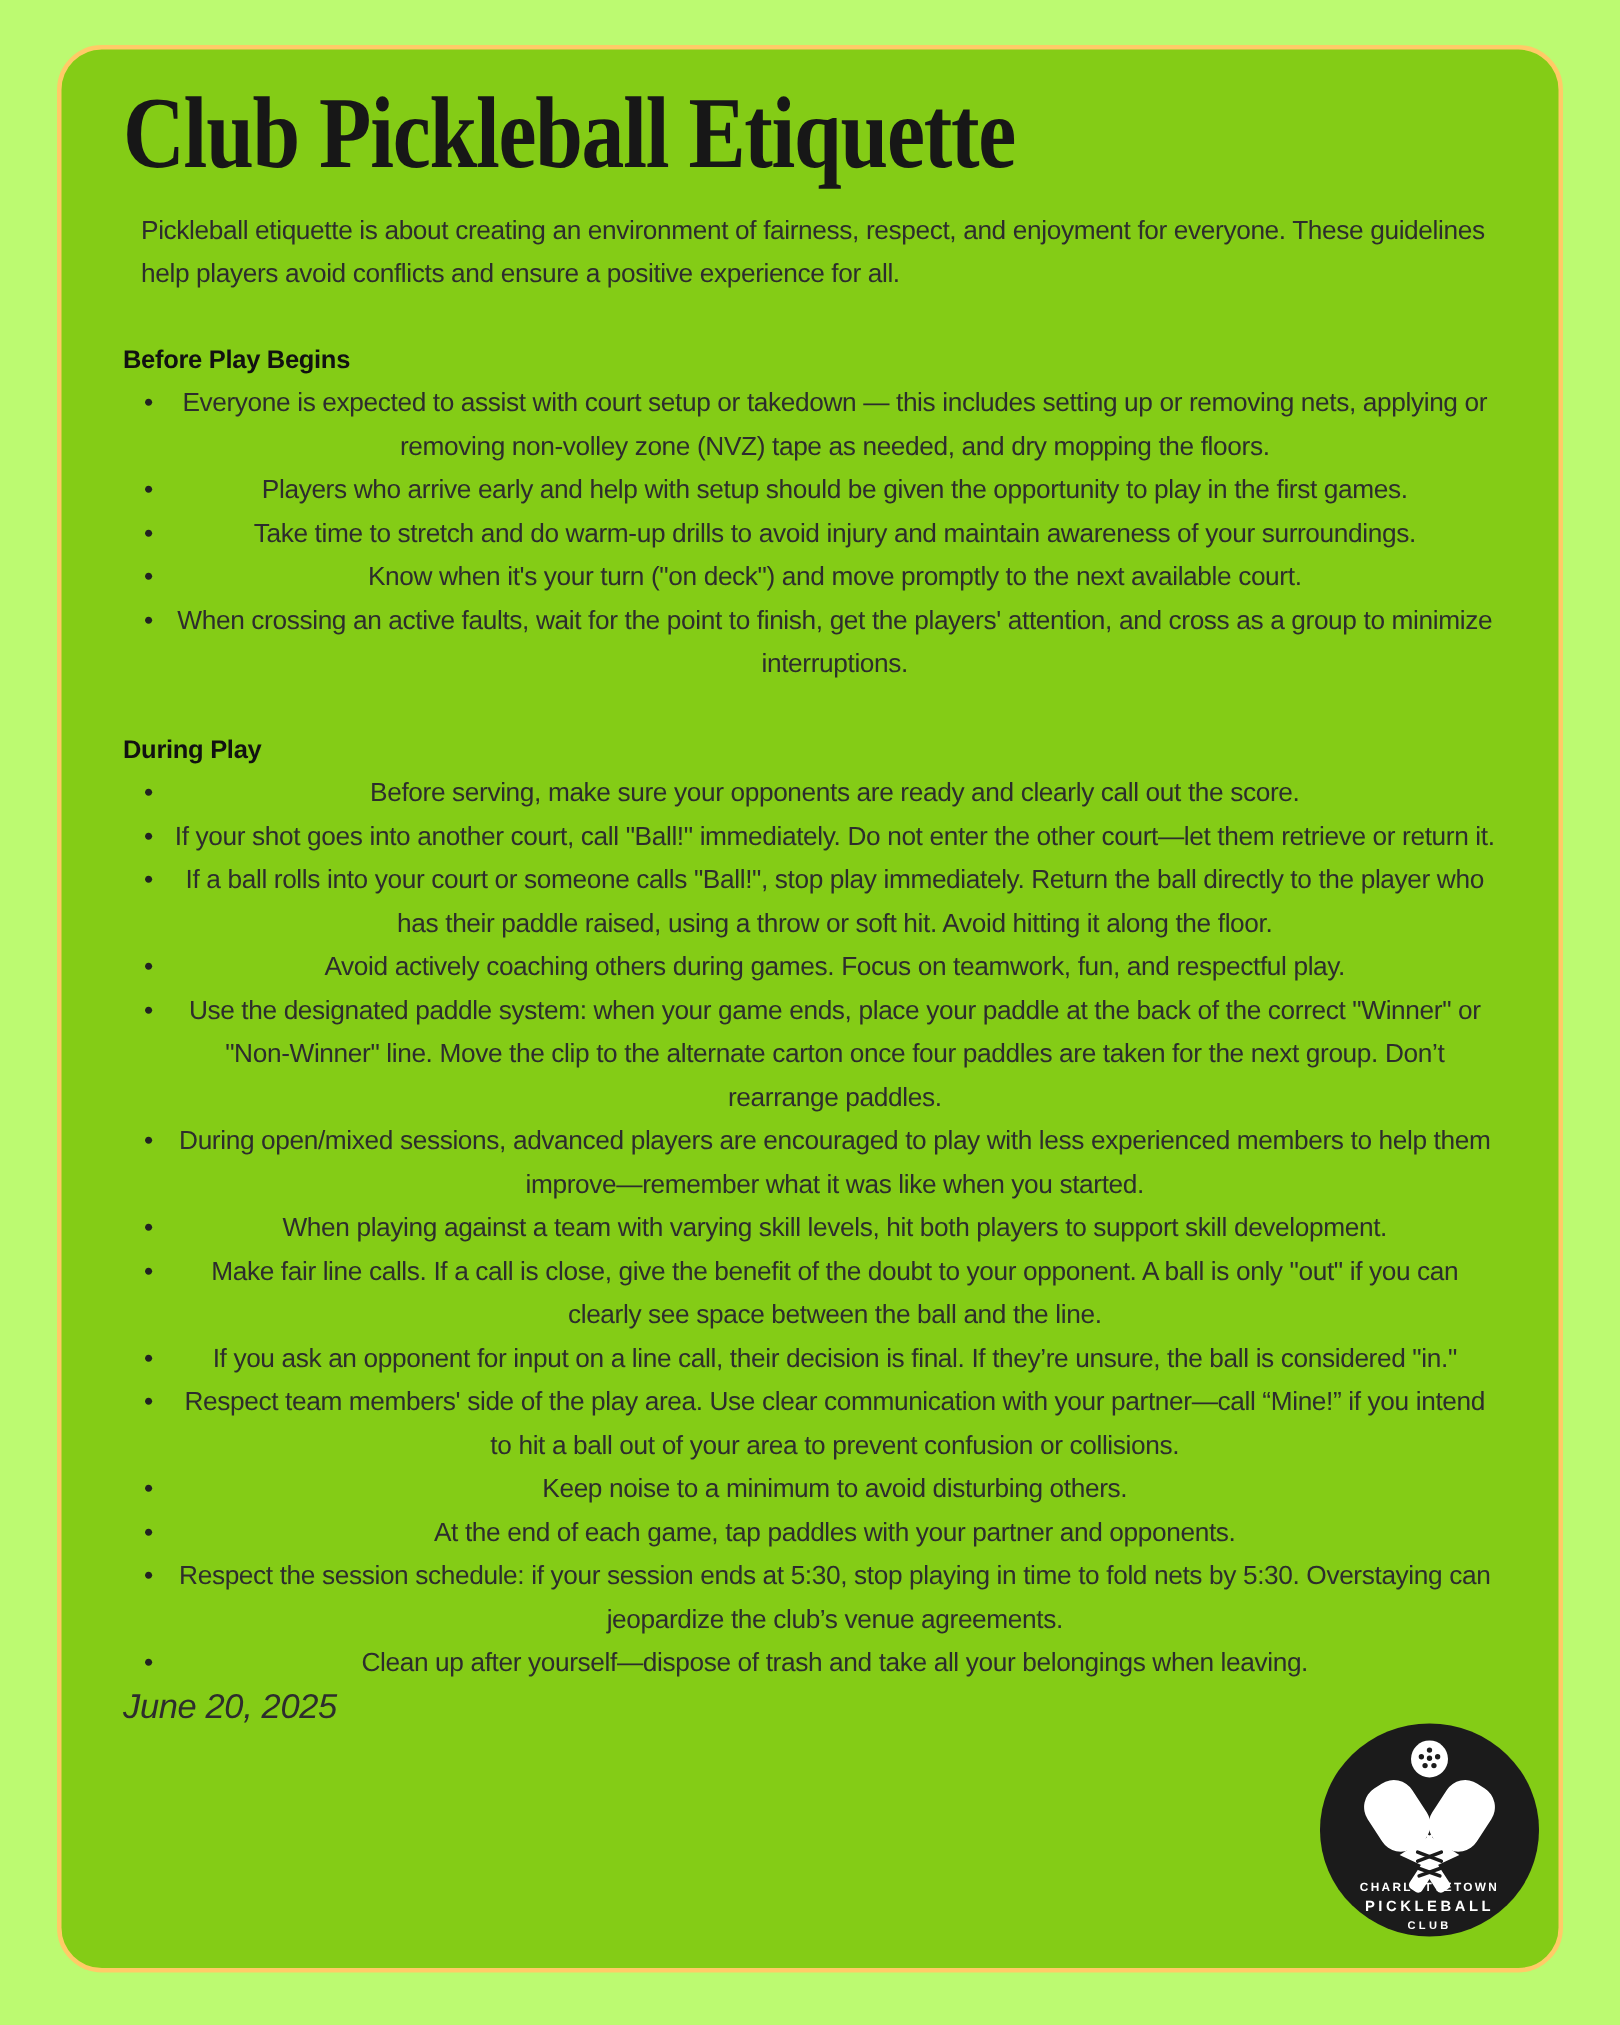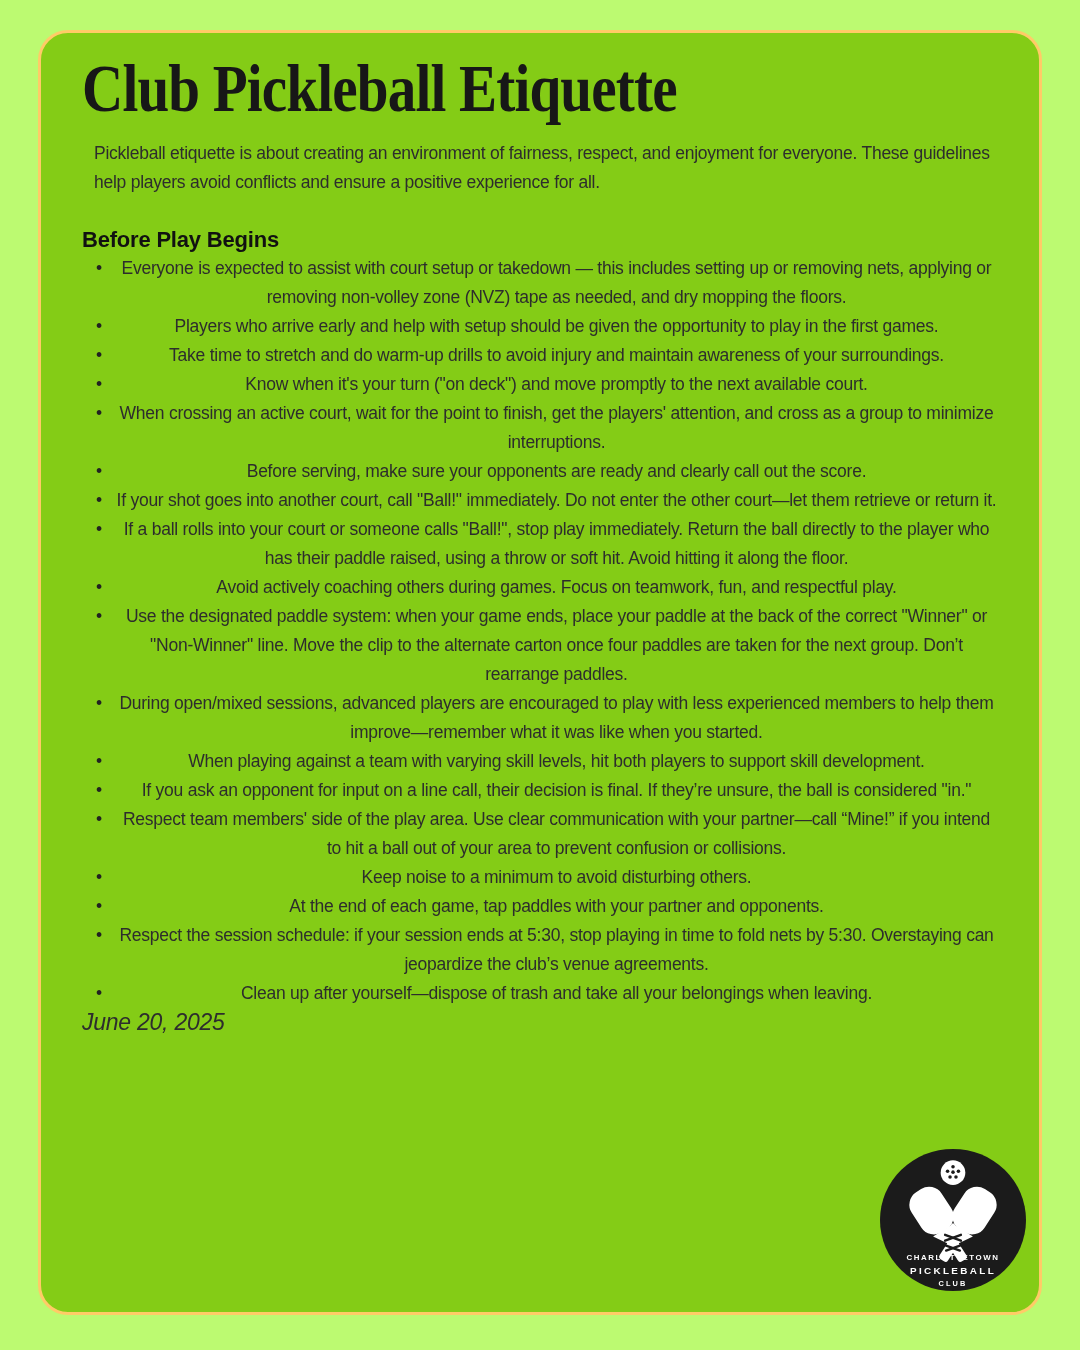--- a/index.html
+++ b/index.html
@@ -39,21 +39,21 @@
   .intro {
     margin: 18px 0 0 12px;
     font-size: 17.5px;
     line-height: 29px;
     letter-spacing: -0.25px;
     color: #2d2d2d;
     max-width: 920px;
   }
   h2.section-heading {
     margin: 28px 0 0 0;
-    font-size: 22px;
+    font-size: 17px;
     line-height: 29px;
     letter-spacing: -0.2px;
     font-weight: 700;
     color: #111111;
   }
   ul.bullets {
     margin: 0;
     padding: 0;
     list-style: none;
     font-size: 17.5px;
@@ -110,31 +110,33 @@
   <h1 class="title">Club Pickleball Etiquette</h1>
 
   <p class="intro">Pickleball etiquette is about creating an environment of fairness, respect, and enjoyment for everyone. These guidelines help players avoid conflicts and ensure a positive experience for all.</p>
 
   <h2 class="section-heading">Before Play Begins</h2>
   <ul class="bullets section-before">
       <li>Everyone is expected to assist with court setup or takedown — this includes setting up or removing nets, applying or removing non-volley zone (NVZ) tape as needed, and dry mopping the floors.</li>
       <li>Players who arrive early and help with setup should be given the opportunity to play in the first games.</li>
       <li>Take time to stretch and do warm-up drills to avoid injury and maintain awareness of your surroundings.</li>
       <li>Know when it's your turn ("on deck") and move promptly to the next available court.</li>
-      <li>When crossing an active court, wait for the point to finish, get the players' attention, and cross as a group to minimize interruptions.</li>
+      <li>When crossing an active faults, wait for the point to finish, get the players' attention, and cross as a group to minimize interruptions.</li>
     </ul>
 
+  <h2 class="section-heading">During Play</h2>
   <ul class="bullets section-during">
       <li>Before serving, make sure your opponents are ready and clearly call out the score.</li>
       <li>If your shot goes into another court, call "Ball!" immediately. Do not enter the other court—let them retrieve or return it.</li>
       <li>If a ball rolls into your court or someone calls "Ball!", stop play immediately. Return the ball directly to the player who has their paddle raised, using a throw or soft hit. Avoid hitting it along the floor.</li>
       <li>Avoid actively coaching others during games. Focus on teamwork, fun, and respectful play.</li>
       <li>Use the designated paddle system: when your game ends, place your paddle at the back of the correct "Winner" or "Non-Winner" line. Move the clip to the alternate carton once four paddles are taken for the next group. Don’t rearrange paddles.</li>
       <li>During open/mixed sessions, advanced players are encouraged to play with less experienced members to help them improve—remember what it was like when you started.</li>
       <li>When playing against a team with varying skill levels, hit both players to support skill development.</li>
+      <li>Make fair line calls. If a call is close, give the benefit of the doubt to your opponent. A ball is only "out" if you can clearly see space between the ball and the line.</li>
       <li>If you ask an opponent for input on a line call, their decision is final. If they’re unsure, the ball is considered "in."</li>
       <li>Respect team members' side of the play area. Use clear communication with your partner—call “Mine!” if you intend to hit a ball out of your area to prevent confusion or collisions.</li>
       <li>Keep noise to a minimum to avoid disturbing others.</li>
       <li>At the end of each game, tap paddles with your partner and opponents.</li>
       <li>Respect the session schedule: if your session ends at 5:30, stop playing in time to fold nets by 5:30. Overstaying can jeopardize the club’s venue agreements.</li>
       <li>Clean up after yourself—dispose of trash and take all your belongings when leaving.</li>
     </ul>
 
   <p class="date-line">June 20, 2025</p>
 

